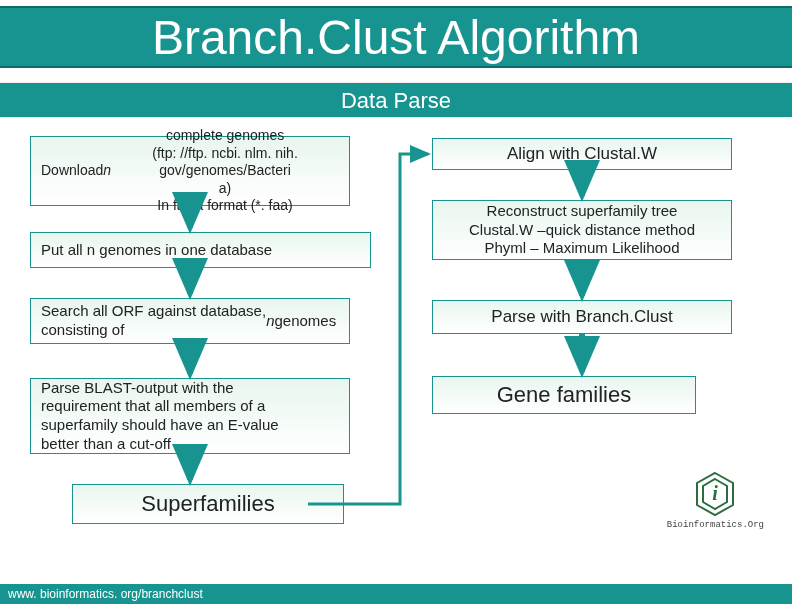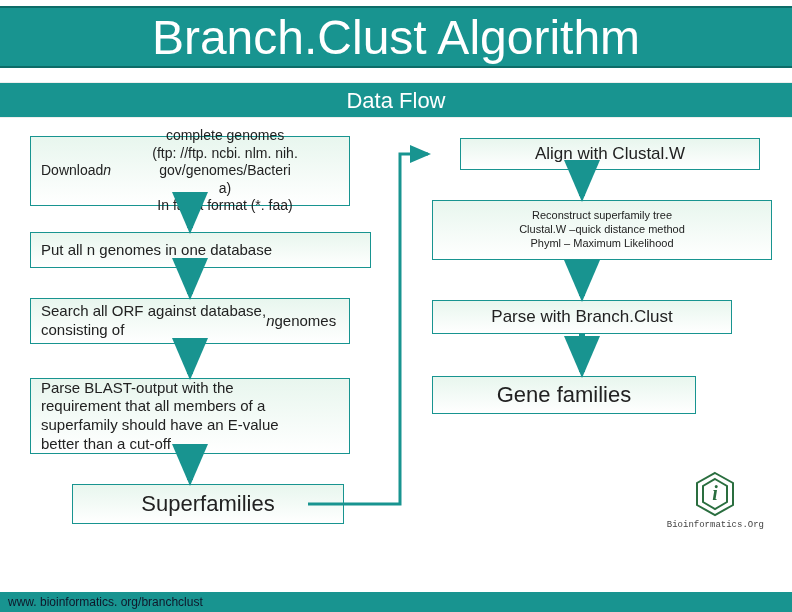--- a/index.html
+++ b/index.html
@@ -60,24 +60,24 @@
   .box.left-align { text-align: left; justify-content: flex-start; }
   .box.big { font-size: 22px; }
   svg.arrows {
     position: absolute;
     top: 0; left: 0;
     width: 792px; height: 440px;
     pointer-events: none;
   }
   .footer {
     position: absolute;
-    left: 0; right: 0; bottom: 0;
+    left: 0; right: 0; bottom: 8px;
     height: 20px;
     background: #189490;
-    color: #0f172a;
+    color: #ffffff;
     font-size: 12px;
     padding-left: 8px;
     line-height: 20px;
   }
   .logo {
     position: absolute;
     right: 28px;
     bottom: 28px;
     text-align: center;
     color: #444;
@@ -86,38 +86,38 @@
   }
   .logo svg { display: block; margin: 0 auto 2px; }
 </style>
 </head>
 <body>
 
 <div class="title-bar">
   <h1>Branch.Clust Algorithm</h1>
 </div>
 <div class="subtitle-bar">
-  <h2>Data Flow</h2>
+  <h2>Data Parse</h2>
 </div>
 
 <div class="content">
 
   <div class="box" style="left:30px; top:18px; width:320px; height:70px; font-size:14px;">Download <i>n</i> complete genomes<br>(ftp: //ftp. ncbi. nlm. nih. gov/genomes/Bacteri<br>a)<br>In fasta format (*. faa)</div>
 
   <div class="box left-align" style="left:30px; top:114px; width:341px; height:36px;">Put all n genomes in one database</div>
 
   <div class="box left-align" style="left:30px; top:180px; width:320px; height:46px;">Search all ORF against database,<br>consisting of <i>n</i> genomes</div>
 
   <div class="box left-align" style="left:30px; top:260px; width:320px; height:76px;">Parse BLAST-output with the<br>requirement that all members of a<br>superfamily should have an E-value<br>better than a cut-off</div>
 
   <div class="box big" style="left:72px; top:366px; width:272px; height:40px;">Superfamilies</div>
 
-  <div class="box" style="left:432px; top:20px; width:300px; height:32px; font-size:17px;margin-left:28px;">Align with Clustal.W</div>
+  <div class="box" style="left:432px; top:20px; width:300px; height:32px; font-size:17px;">Align with Clustal.W</div>
 
-  <div class="box" style="left:432px; top:82px; width:340px; height:60px; font-size:11px;">Reconstruct superfamily tree<br>Clustal.W –quick distance method<br>Phyml – Maximum Likelihood</div>
+  <div class="box" style="left:432px; top:82px; width:300px; height:60px; font-size:15px;">Reconstruct superfamily tree<br>Clustal.W –quick distance method<br>Phyml – Maximum Likelihood</div>
 
   <div class="box" style="left:432px; top:182px; width:300px; height:34px; font-size:17px;">Parse with Branch.Clust</div>
 
   <div class="box big" style="left:432px; top:258px; width:264px; height:38px;">Gene families</div>
 
   <svg class="arrows">
     <defs>
       <marker id="ah" markerWidth="10" markerHeight="10" refX="6" refY="3" orient="auto">
         <path d="M0,0 L7,3 L0,6 Z" fill="#189490"></path>
       </marker>

